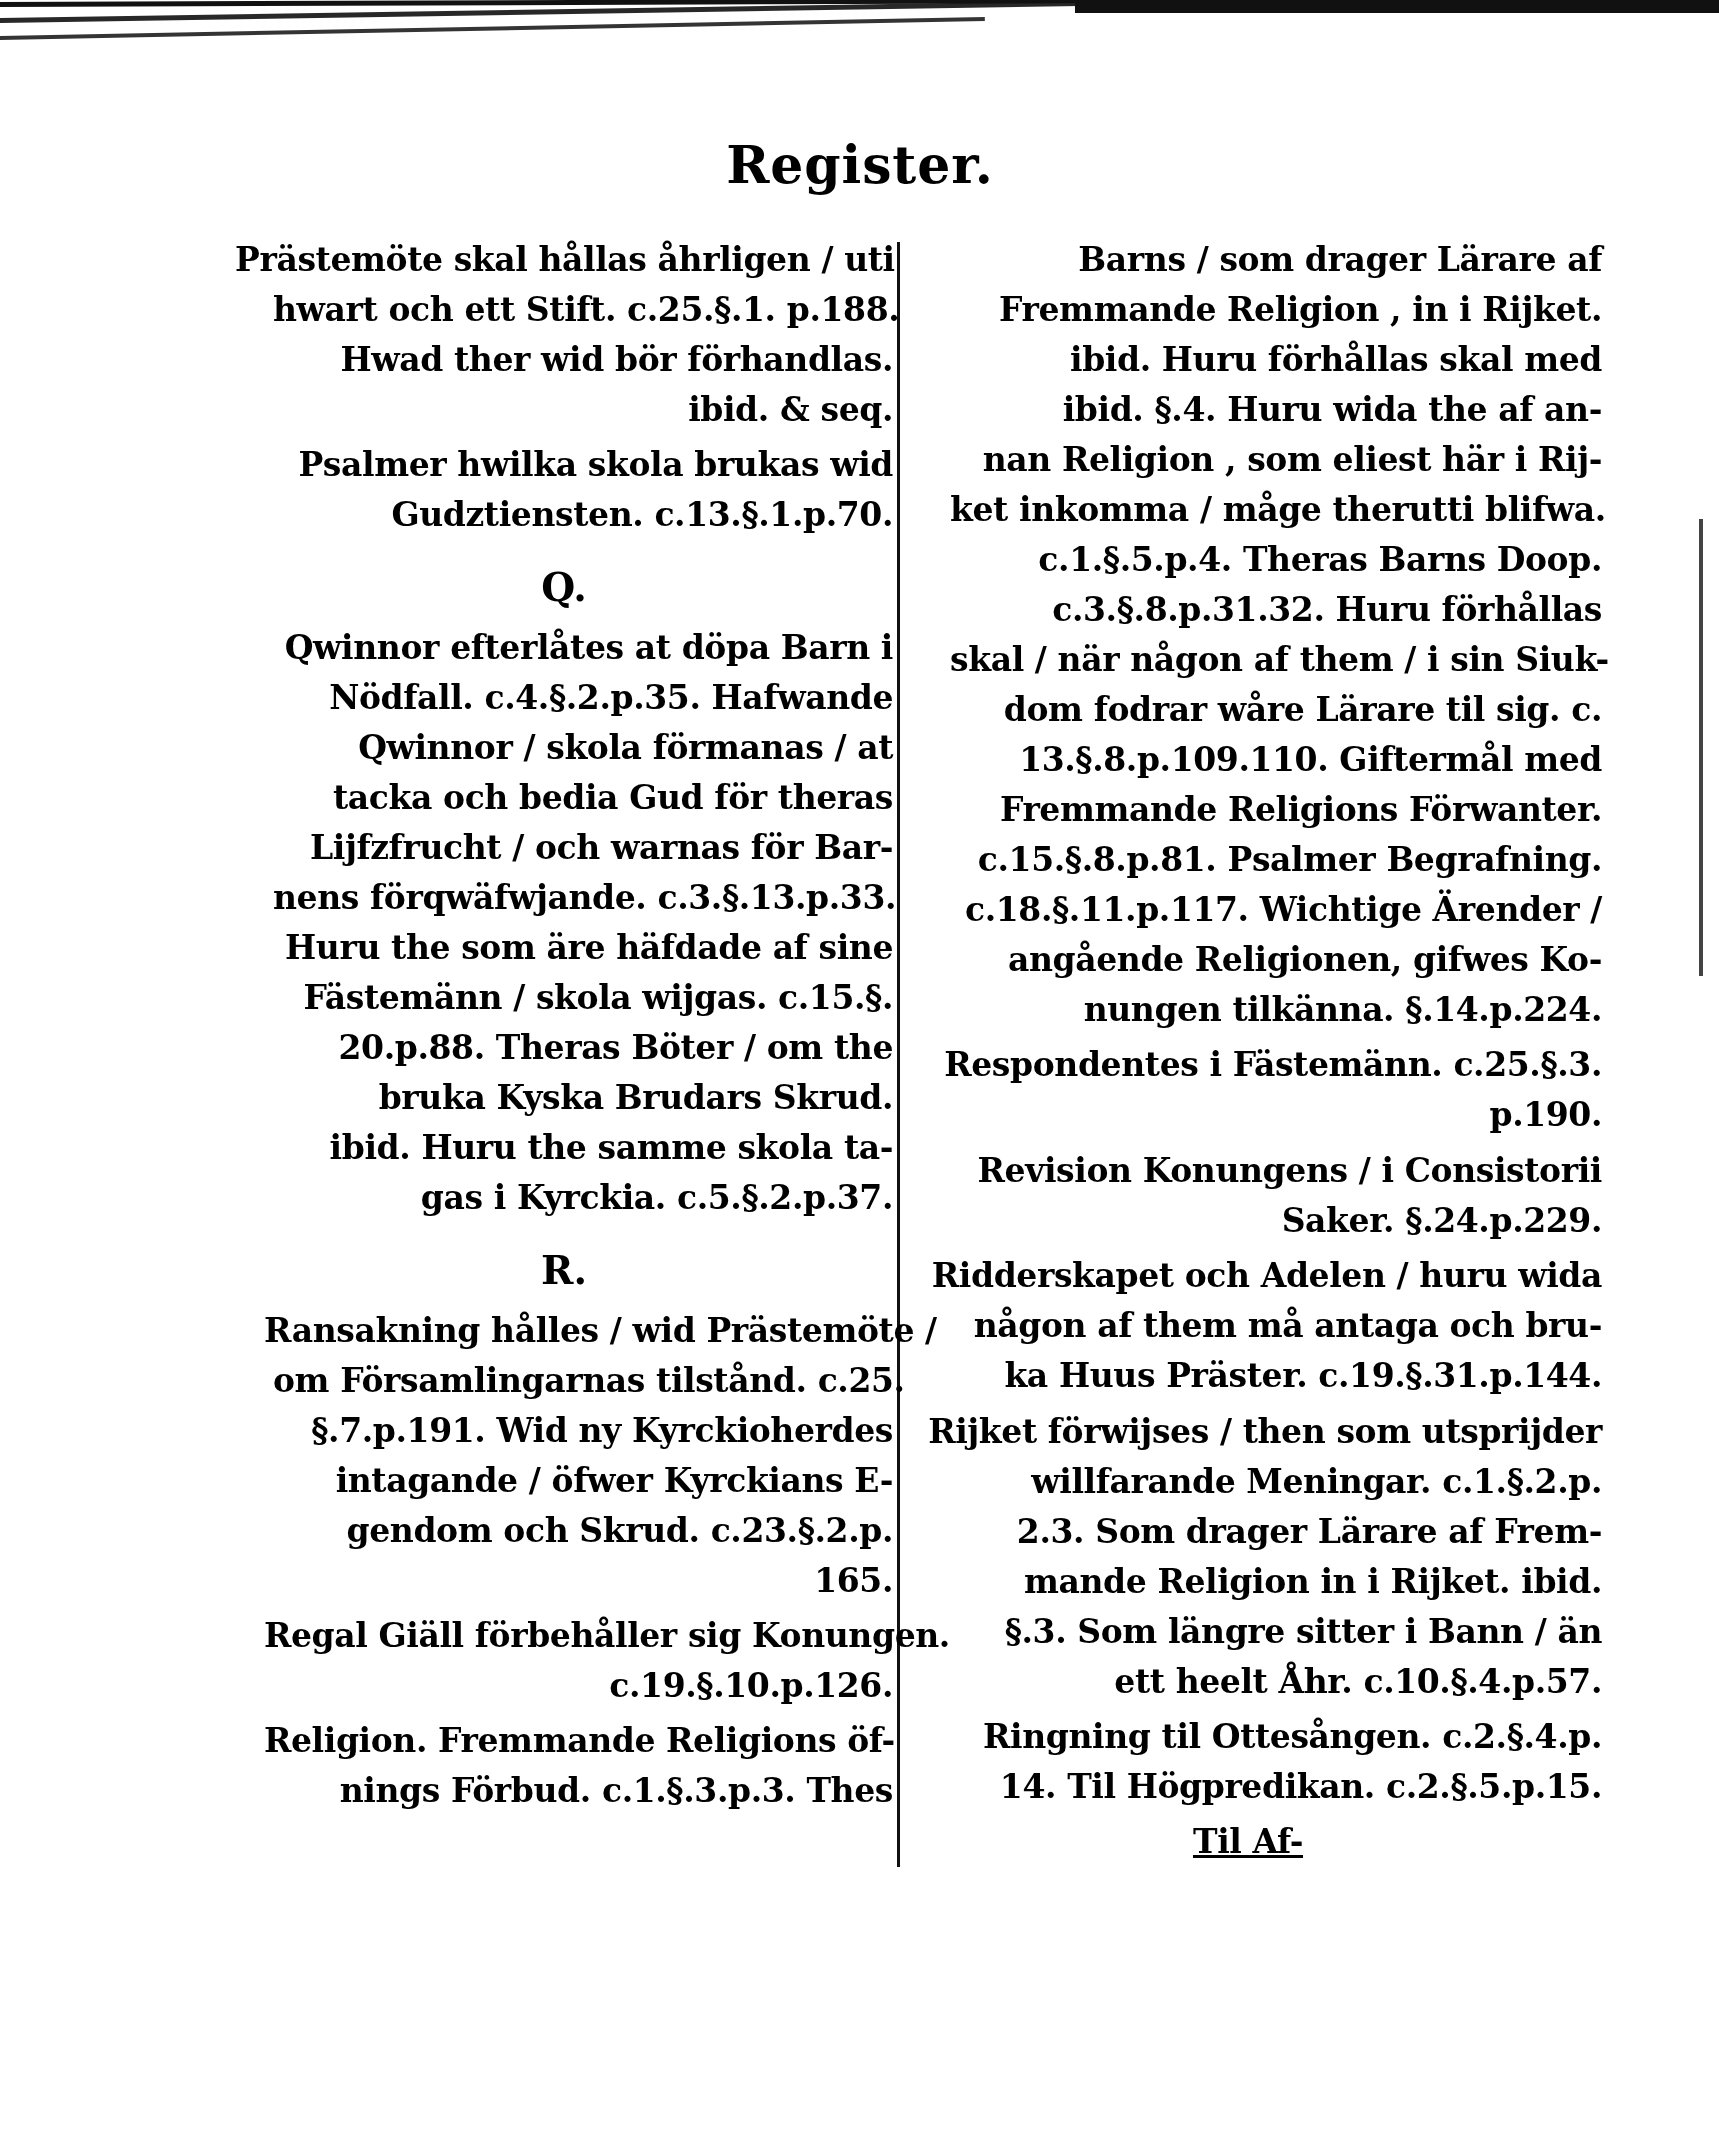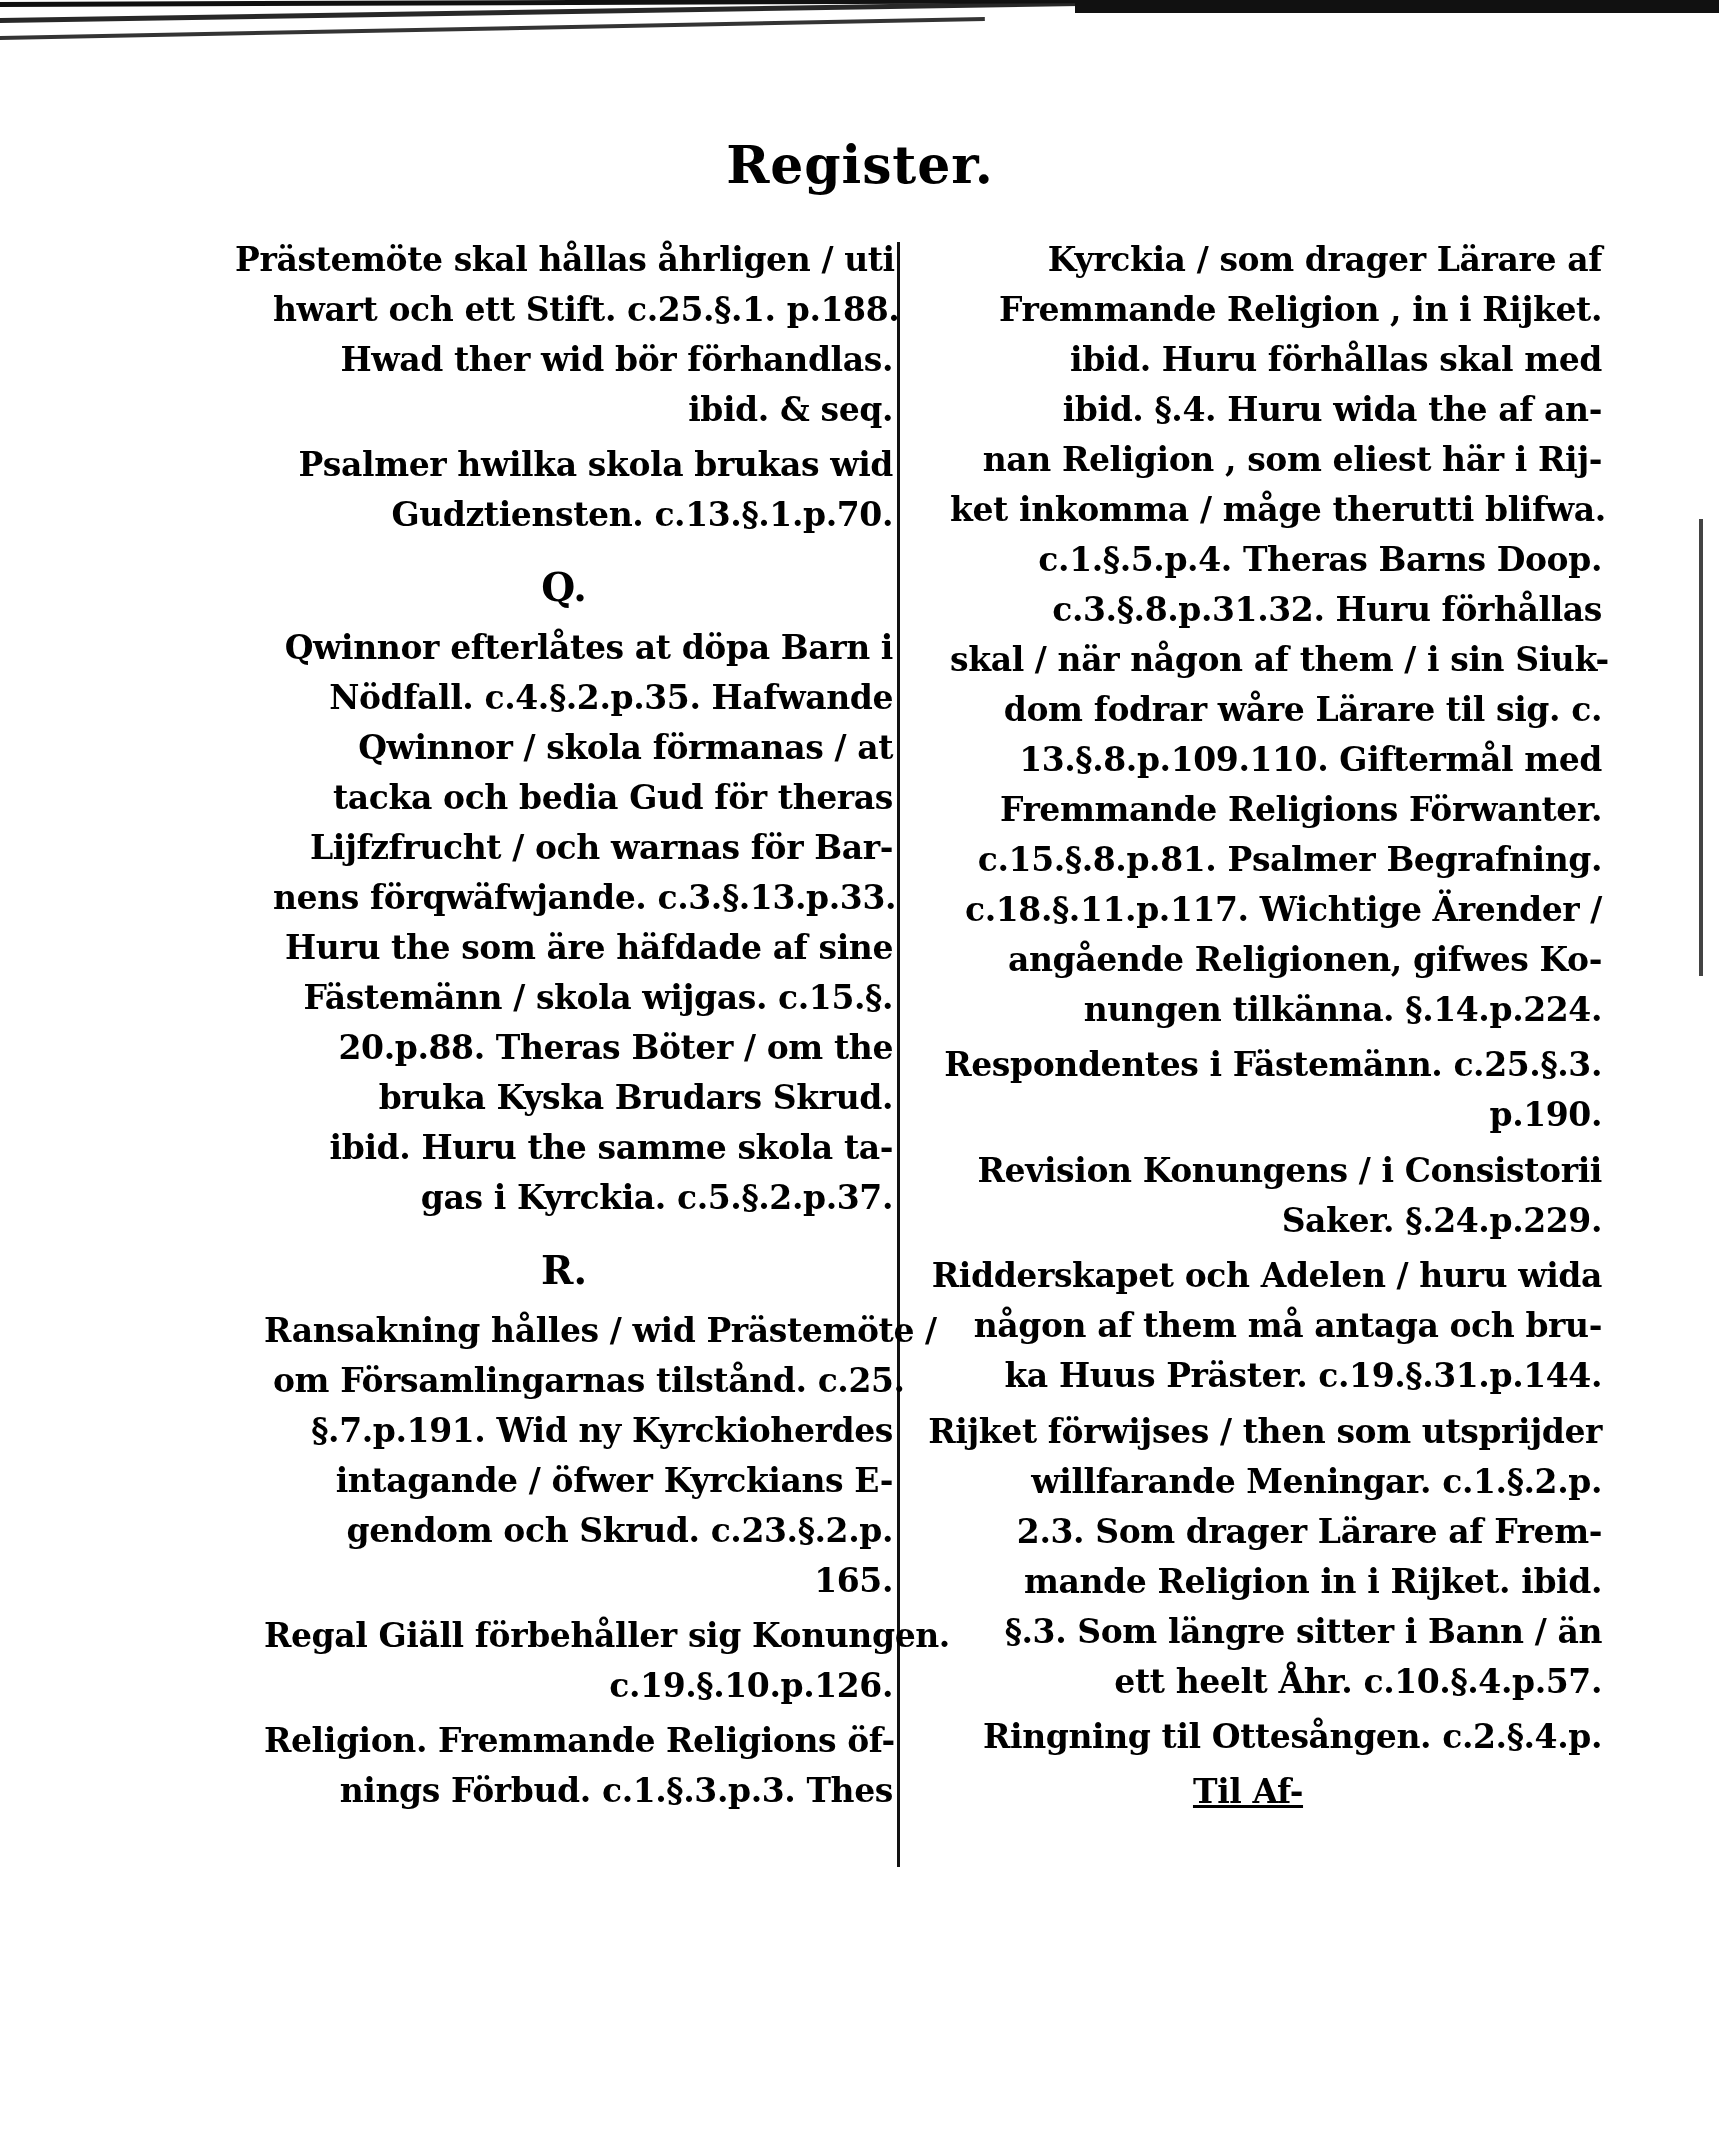--- a/index.html
+++ b/index.html
@@ -77,21 +77,21 @@
       <div class="line first">Regal Giäll förbehåller sig Konungen.</div>
       <div class="line cont">c.19.§.10.p.126.</div>
     </div>
     <div class="entry indent-first">
       <div class="line first">Religion. Fremmande Religions öf-</div>
       <div class="line cont">nings Förbud. c.1.§.3.p.3. Thes</div>
     </div>
   </div>
 <div class="col right" id="right-col">
     <div class="entry">
-      <div class="line cont">Kyrckia / som drager Lärare af</div>
+      <div class="line cont">Barns / som drager Lärare af</div>
       <div class="line cont">Fremmande Religion , in i Rijket.</div>
       <div class="line cont">ibid. Huru förhållas skal med</div>
       <div class="line cont">ibid. §.4. Huru wida the af an-</div>
       <div class="line cont">nan Religion , som eliest här i Rij-</div>
       <div class="line cont">ket inkomma / måge therutti blifwa.</div>
       <div class="line cont">c.1.§.5.p.4. Theras Barns Doop.</div>
       <div class="line cont">c.3.§.8.p.31.32. Huru förhållas</div>
       <div class="line cont">skal / när någon af them / i sin Siuk-</div>
       <div class="line cont">dom fodrar wåre Lärare til sig. c.</div>
       <div class="line cont">13.§.8.p.109.110. Giftermål med</div>
@@ -117,16 +117,17 @@
     <div class="entry">
       <div class="line first">Rijket förwijses / then som utsprijder</div>
       <div class="line cont">willfarande Meningar. c.1.§.2.p.</div>
       <div class="line cont">2.3. Som drager Lärare af Frem-</div>
       <div class="line cont">mande Religion in i Rijket. ibid.</div>
       <div class="line cont">§.3. Som längre sitter i Bann / än</div>
       <div class="line cont">ett heelt Åhr. c.10.§.4.p.57.</div>
     </div>
     <div class="entry">
       <div class="line first">Ringning til Ottesången. c.2.§.4.p.</div>
+      <div class="line cont">14. Til Högpredikan. c.2.§.5.p.15.</div>
     </div>
     <div class="line right-align">Til Af-</div>
   </div>
 
 
 </body></html>

